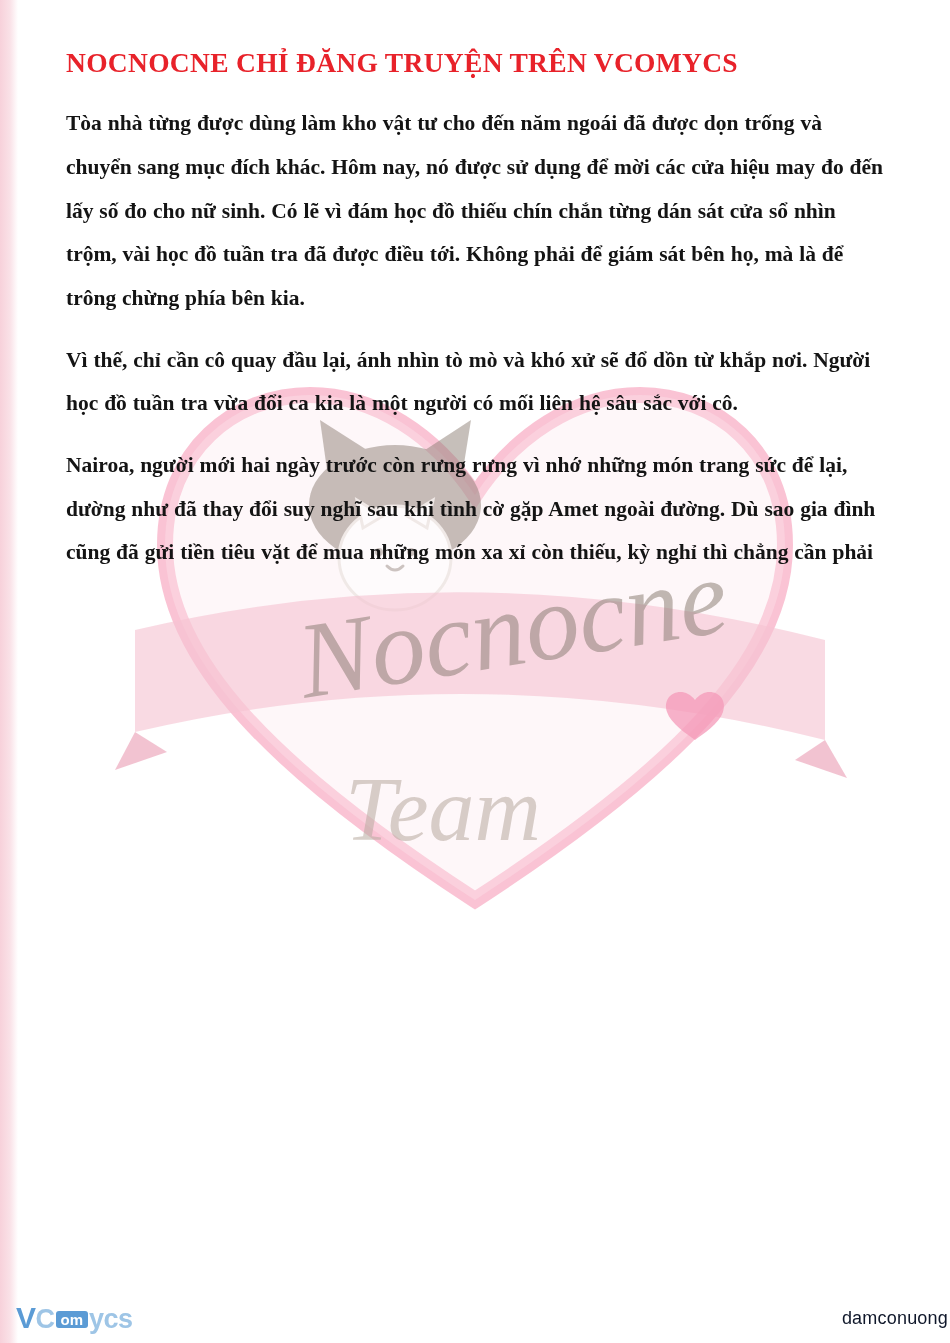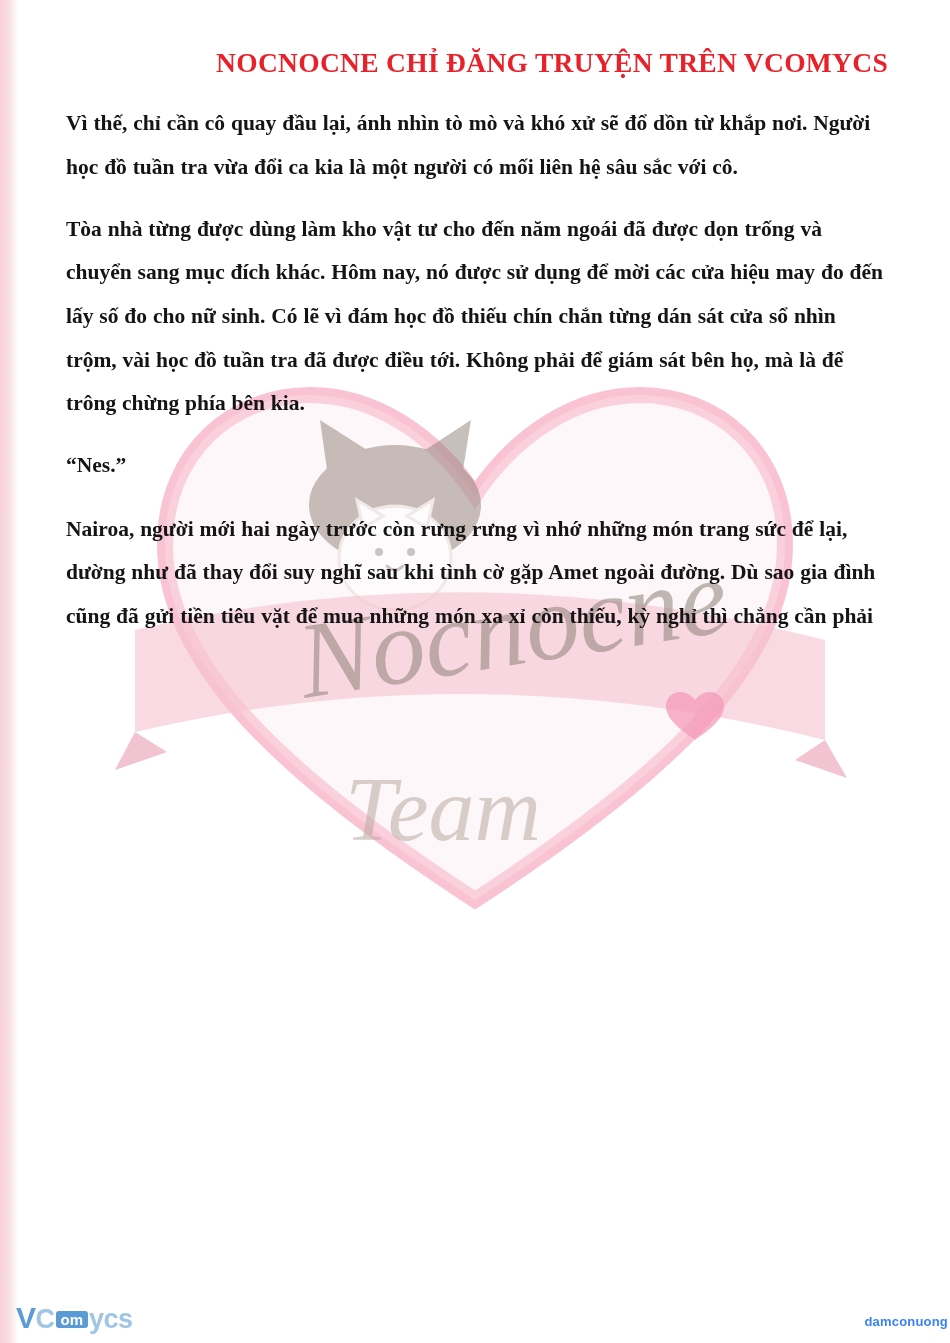--- a/index.html
+++ b/index.html
@@ -49,21 +49,21 @@
   #watermark svg { display:block; width:100%; height:100%; }
 
   
   #content {
     position: relative;
     z-index: 2;
     padding: 46px 62px 0 66px;
   }
 
   .doc-title {
-    text-align: right;
+    text-align: left;
     color: #e8222a;
     font-weight: 700;
     font-size: 27.5px;
     letter-spacing: .3px;
     margin: 0 0 22px 0;
     line-height: 1.25;
     font-family: "Liberation Serif", serif;
   }
 
   .para {
@@ -109,25 +109,24 @@
     border-radius: 3px;
     padding: 1px 5px;
     margin: 0 1px;
     vertical-align: 3px;
     letter-spacing: 0;
   }
   .footer-right {
     position: absolute;
     right: 18px;
     bottom: 14px;
-    color: #3b82f6;
+    color: #0f172a;
     font-family: "Liberation Sans", sans-serif;
-    font-size: 13px;
+    font-size: 18px;
     letter-spacing: .2px;
-    font-weight: bold;
   }
 </style>
 </head>
 <body>
 
 <div id="page">
 
   <div class="edge-strip"></div>
 
   <div id="watermark">
@@ -157,23 +156,22 @@
       <text x="250" y="540" font-family="Liberation Serif, serif" font-style="italic" font-size="92" fill="#b8aaa0" opacity="0.55">Team</text>
 
       <path d="M600 400 c -12 -16 -34 -6 -28 12 c 4 12 20 22 28 28 c 8 -6 24 -16 28 -28 c 6 -18 -16 -28 -28 -12 z" fill="#f49ab8" opacity="0.75"></path>
     </svg>
   </div>
 
   <div id="content">
 
     <h1 class="doc-title">NOCNOCNE CHỈ ĐĂNG TRUYỆN TRÊN VCOMYCS</h1>
 
+    <p class="para">Tòa nhà từng được dùng làm kho vật tư cho đến năm ngoái đã được dọn trống và chuyển sang mục đích khác. Hôm nay, nó được sử dụng để mời các cửa hiệu may đo đến lấy số đo cho nữ sinh. Có lẽ vì đám học đồ thiếu chín chắn từng dán sát cửa sổ nhìn trộm, vài học đồ tuần tra đã được điều tới. Không phải để giám sát bên họ, mà là để trông chừng phía bên kia.</p>
     <p class="para">Vì thế, chỉ cần cô quay đầu lại, ánh nhìn tò mò và khó xử sẽ đổ dồn từ khắp nơi. Người học đồ tuần tra vừa đổi ca kia là một người có mối liên hệ sâu sắc với cô.</p>
-    <p class="para">Tòa nhà từng được dùng làm kho vật tư cho đến năm ngoái đã được dọn trống và chuyển sang mục đích khác. Hôm nay, nó được sử dụng để mời các cửa hiệu may đo đến lấy số đo cho nữ sinh. Có lẽ vì đám học đồ thiếu chín chắn từng dán sát cửa sổ nhìn trộm, vài học đồ tuần tra đã được điều tới. Không phải để giám sát bên họ, mà là để trông chừng phía bên kia.</p>
-    <p class="para short">“Nes.”</p>
     <p class="para">Nairoa, người mới hai ngày trước còn rưng rưng vì nhớ những món trang sức để lại, dường như đã thay đổi suy nghĩ sau khi tình cờ gặp Amet ngoài đường. Dù sao gia đình cũng đã gửi tiền tiêu vặt để mua những món xa xỉ còn thiếu, kỳ nghỉ thì chẳng cần phải</p>
 
   </div>
 
   <div id="footer">
     <div class="footer-logo">
       <span class="v">V</span><span class="c">C</span><span class="badge">om</span><span class="c">y</span><span class="c">cs</span>
     </div>
     <div class="footer-right">damconuong</div>
   </div>

